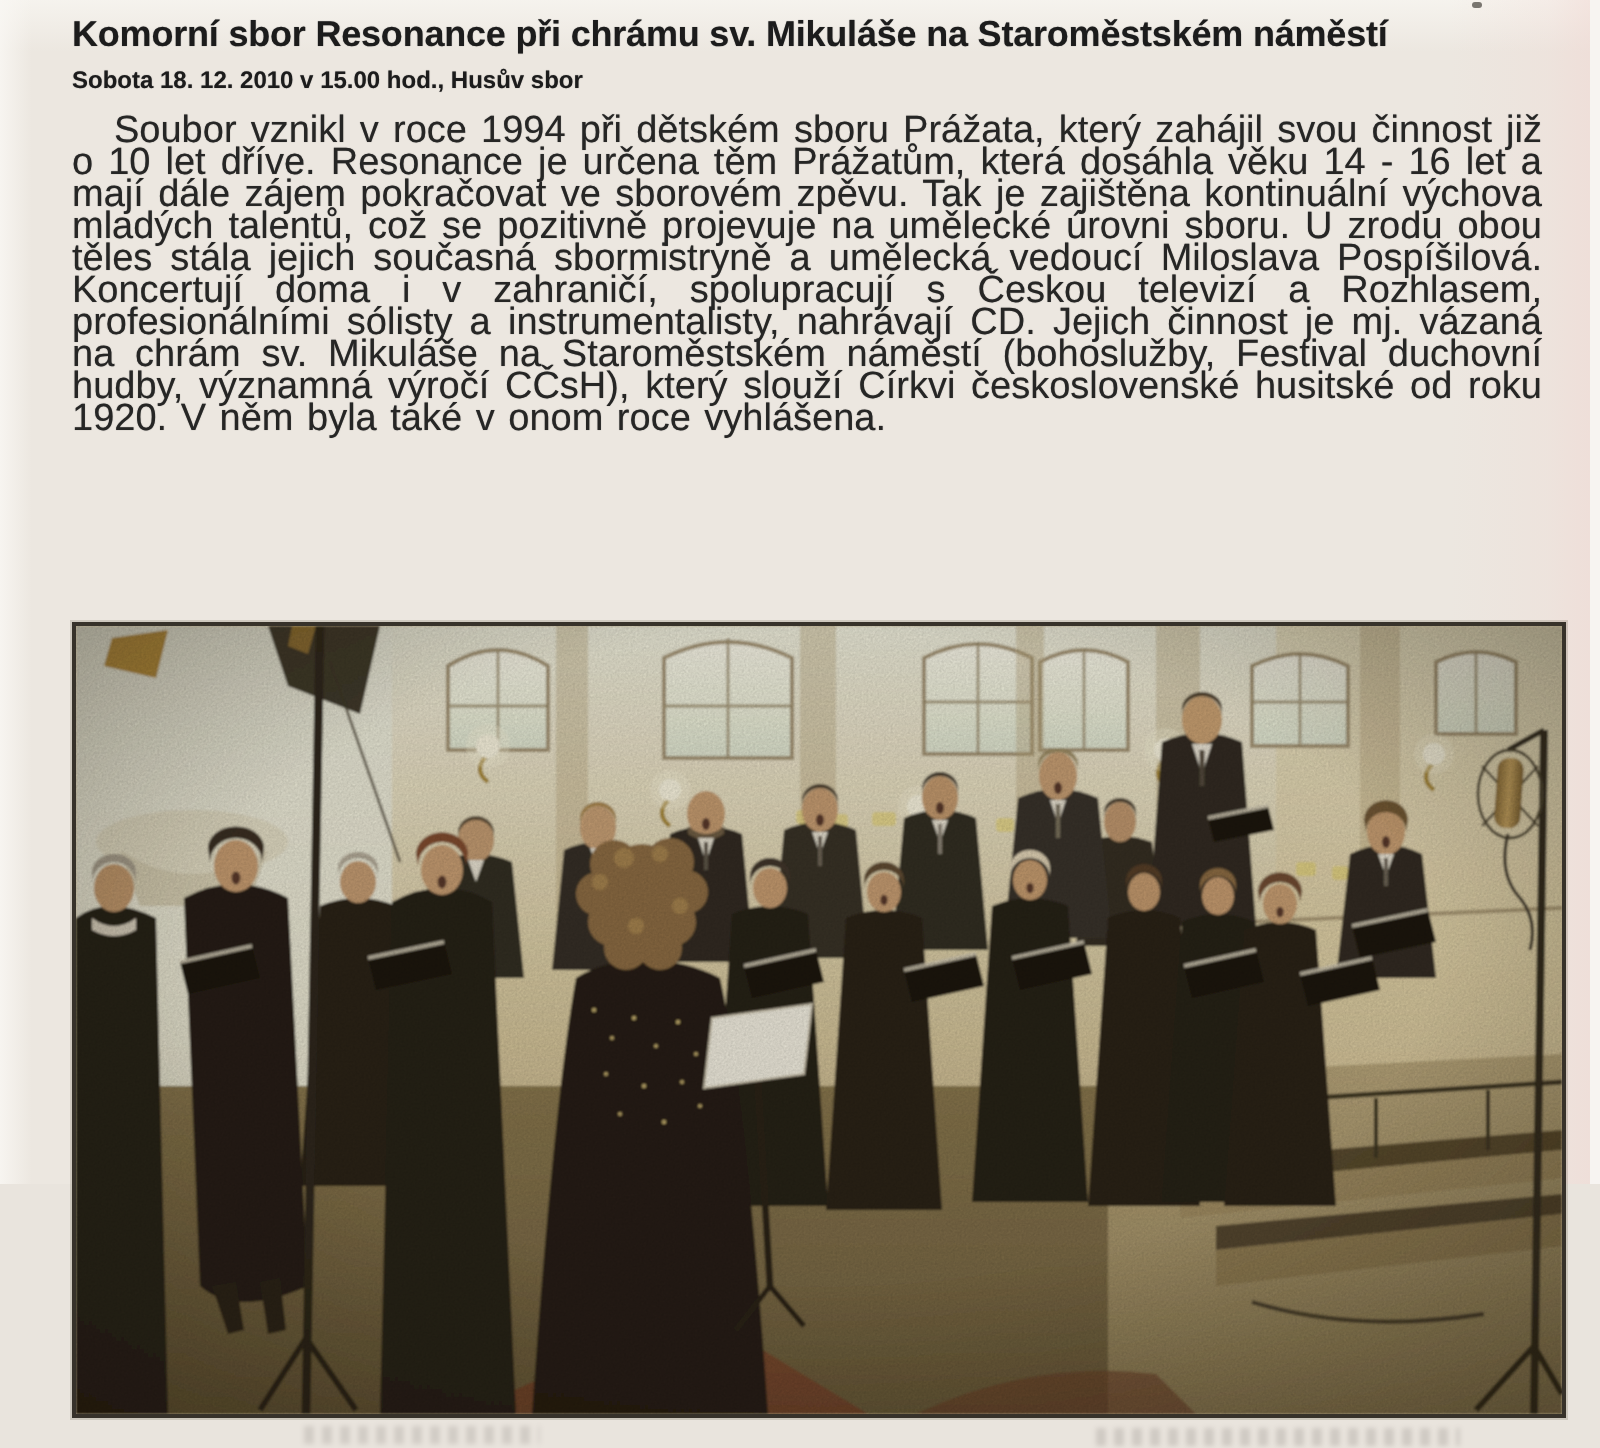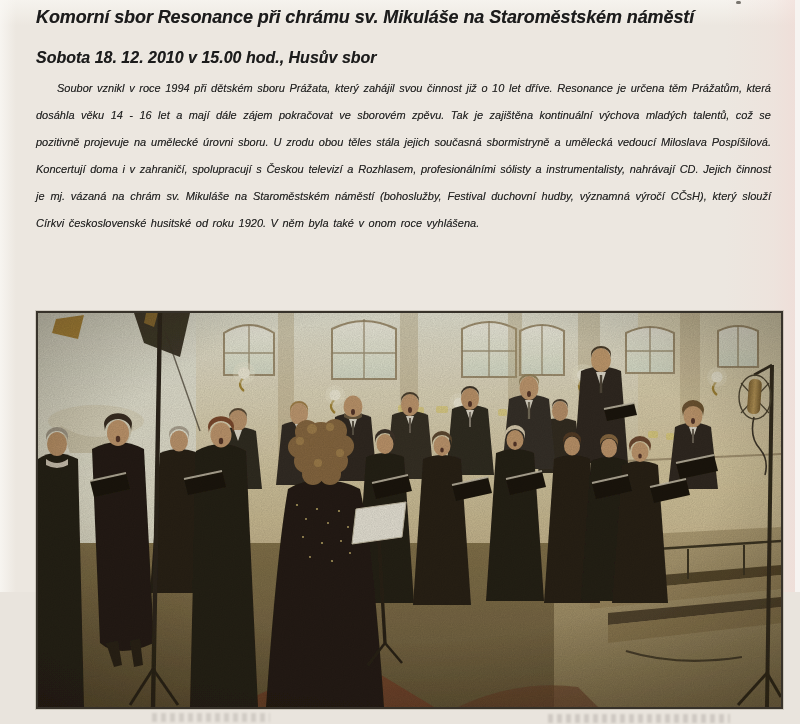--- a/index.html
+++ b/index.html
@@ -10,38 +10,37 @@
     overflow:hidden;
   }
   .page{
     position:relative;width:800px;height:592px;
     background:
       linear-gradient(90deg, rgba(249,247,243,.85) 0px, rgba(249,247,243,0) 16px),
       linear-gradient(270deg, #f7f4f1 0px, #f7f4f1 5px, rgba(241,216,211,.55) 5px, rgba(241,216,211,.25) 26px, rgba(241,216,211,0) 75px),
       linear-gradient(180deg, rgba(248,246,241,.8) 0px, rgba(248,246,241,0) 26px),
       linear-gradient(180deg, rgba(0,0,0,0) 680px, rgba(210,195,188,.25) 724px),
       #ece7e0;
-    font-style: italic;
   }
   .article{
     position:absolute;left:36px;top:5px;width:735px;
     color:#262625;
     text-shadow:0 0 .5px rgba(45,45,45,.55);
   }
   .article h1{
     font-size:18px;line-height:25px;margin:0;
     font-weight:bold;color:#1c1c1c;letter-spacing:-.1px;
     white-space:nowrap;
   }
   .article h2{
-    font-size:16px;line-height:21px;margin:17px 0 7px 0;
+    font-size:12px;line-height:21px;margin:0 0 7px 0;
     font-weight:bold;color:#1c1c1c;
   }
   .article p{
-    margin:0;font-size:11px;line-height:27px;
+    margin:0;font-size:19px;line-height:16px;
     text-align:justify;text-indent:21px;word-spacing:1.5px;
   }
   .photo{
     position:absolute;left:36px;top:311px;width:747px;height:398px;
     margin:0;border:2px solid #37322a;box-sizing:border-box;
     background:#cdbd97;
     box-shadow:0 0 0 1px rgba(120,110,90,.25);
   }
   .photo svg{display:block;width:100%;height:100%;}
   .ghost{

